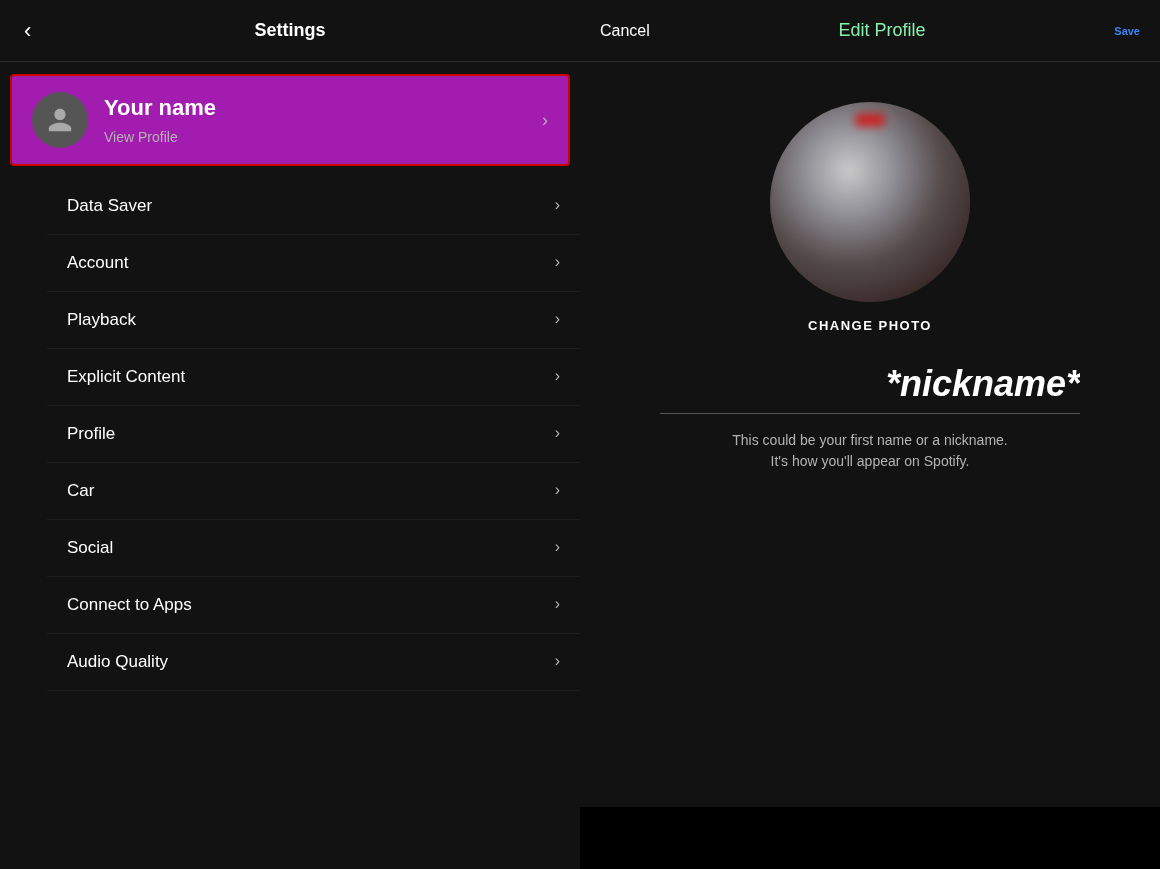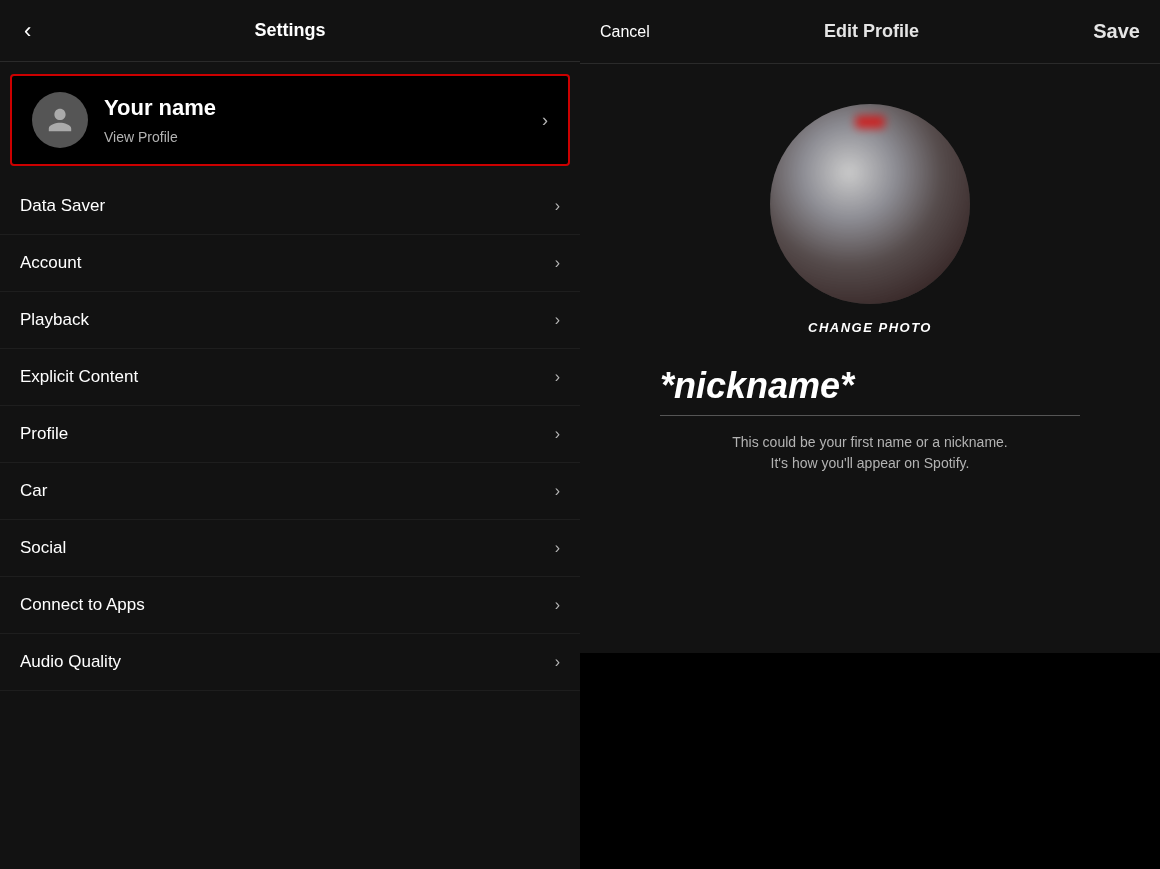--- a/index.html
+++ b/index.html
@@ -50,21 +50,21 @@
 
     
     .profile-row {
       display: flex;
       align-items: center;
       padding: 16px 20px;
       border: 2px solid #cc0000;
       margin: 12px 10px;
       border-radius: 4px;
       cursor: pointer;
-      background: #000000;
+      background: #a21caf;
     }
 
     .profile-avatar {
       width: 56px;
       height: 56px;
       border-radius: 50%;
       background: #555;
       display: flex;
       align-items: center;
       justify-content: center;
@@ -103,41 +103,41 @@
     }
 
     
     .menu-list {
       flex: 1;
       overflow-y: auto;
     }
 
     .menu-item {
       display: flex;
-      align-items: center;
       justify-content: space-between;
       padding: 18px 20px;
       cursor: pointer;
       border-bottom: 1px solid #1e1e1e;
+      margin-left: 47px;
     }
 
     .menu-item-label {
       color: #fff;
       font-size: 17px;
     }
 
     .menu-chevron {
       color: #b3b3b3;
       font-size: 16px;
     }
 
     
     .right-panel {
       width: 580px;
-      height: 653px;
+      height: 807px;
       background: #121212;
       display: flex;
       flex-direction: column;
       align-items: center;
       overflow: hidden;
     }
 
     .edit-header {
       width: 100%;
       display: flex;
@@ -149,42 +149,41 @@
 
     .edit-cancel {
       color: #fff;
       font-size: 16px;
       cursor: pointer;
       background: none;
       border: none;
     }
 
     .edit-title {
-      color: #e5e5e5;
+      color: #86efac;
       font-size: 18px;
-      font-weight: 700;
+      font-weight: 400;
     }
 
     .edit-save {
-      color: #e5e5e5;
-      font-size: 20px;
+      color: #3b82f6;
+      font-size: 11px;
       cursor: pointer;
       background: none;
       border: none;
       font-weight: 600;
       text-align: center;
     }
 
     
     .avatar-container {
       margin-top: 40px;
       display: flex;
       flex-direction: column;
       align-items: center;
-      font-style: italic;
     }
 
     .avatar-circle {
       width: 200px;
       height: 200px;
       border-radius: 50%;
       overflow: hidden;
       position: relative;
       background: #333;
     }
@@ -232,21 +231,21 @@
       align-items: center;
     }
 
     .nickname-input {
       background: transparent;
       border: none;
       border-bottom: 1px solid #555;
       color: #fff;
       font-size: 36px;
       font-weight: 700;
-      text-align: left;
+      text-align: right;
       width: 100%;
       max-width: 420px;
       padding-bottom: 8px;
       outline: none;
       font-style: italic;
     }
 
     .nickname-hint {
       margin-top: 16px;
       color: #b3b3b3;

